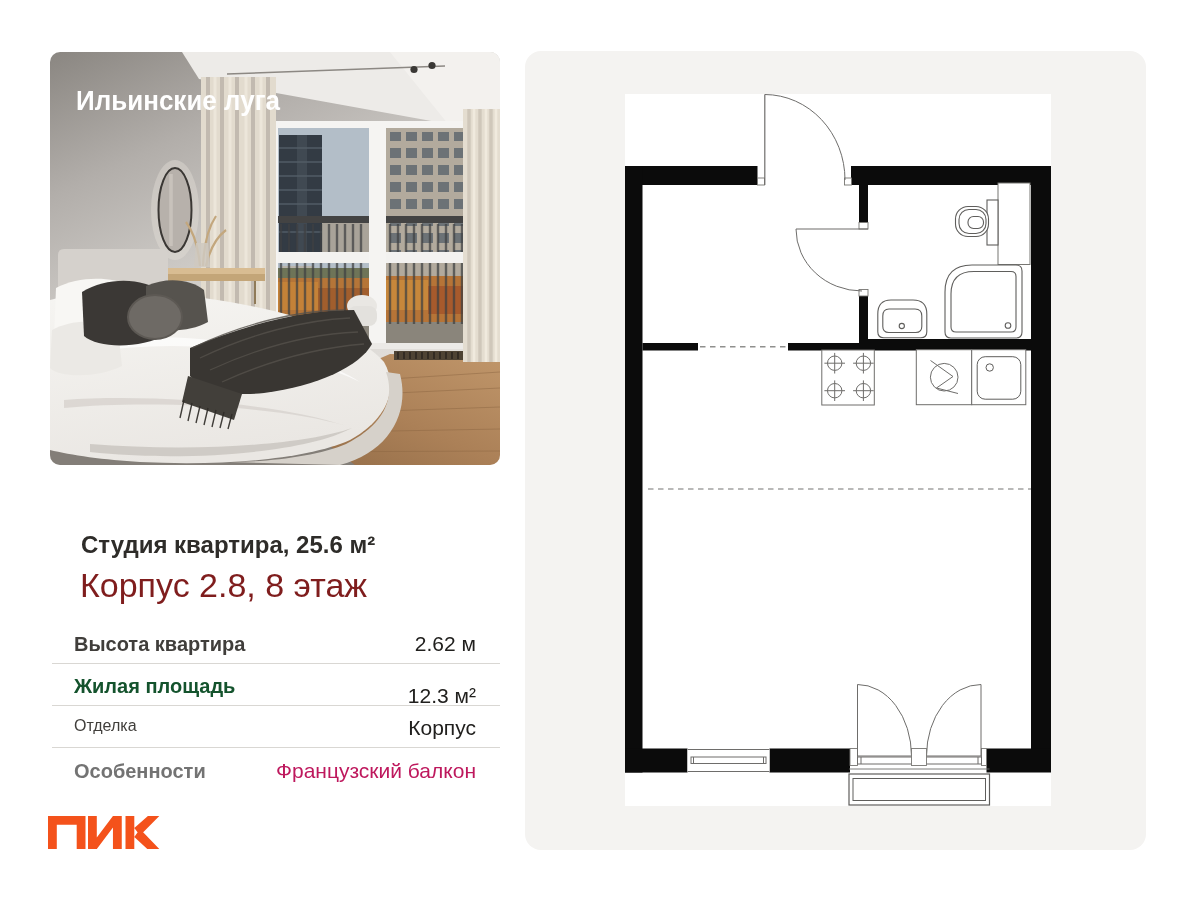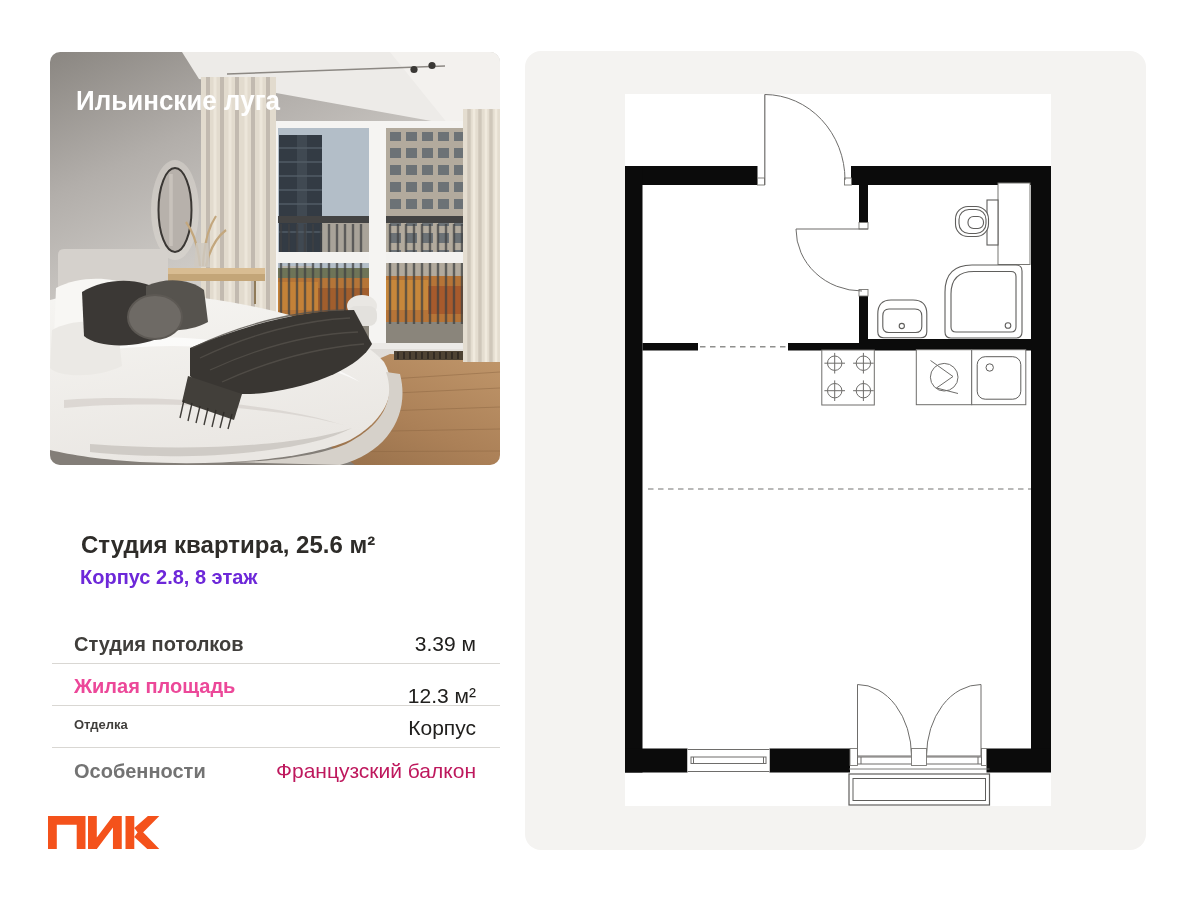--- a/index.html
+++ b/index.html
@@ -277,36 +277,36 @@
   </g>
 
   <path d="M336,320 C346,348 332,374 296,392 C268,404 220,410 180,410 L290,413 C340,400 360,360 350,322 Z" fill="#d6d1ca"></path>
 
   <text x="26" y="58" font-size="28" font-weight="bold" fill="#ffffff" textLength="204" lengthAdjust="spacingAndGlyphs">Ильинские луга</text>
 </svg>
 </div>
 
 <div class="abs" style="left:81px;top:531px;font-size:24px;font-weight:bold;color:#2e2c29;">Студия квартира, 25.6 м²</div>
 
-<div class="abs" style="left:80px;top:566px;font-size:20px;font-weight:bold;color:#6d28d9;">Корпус 2.8, 8 этаж</div>
+<div class="abs" style="left:80px;top:566px;font-size:34px;font-weight:normal;color:#7f1d1d;">Корпус 2.8, 8 этаж</div>
 
 <div class="abs" style="left:52px;top:624px;width:448px;">
 
   <div style="height:39px;border-bottom:1px solid #d9d7d3;position:relative;">
-    <span style="position:absolute;left:22px;top:9px;font-size:20px;font-weight:bold;color:#403e3b;">Студия потолков</span>
-    <span style="position:absolute;right:24px;top:8px;font-size:21px;color:#21201e;">3.39 м</span>
+    <span style="position:absolute;left:22px;top:9px;font-size:20px;font-weight:bold;color:#403e3b;">Высота квартира</span>
+    <span style="position:absolute;right:24px;top:8px;font-size:21px;color:#21201e;">2.62 м</span>
   </div>
 
   <div style="height:41px;border-bottom:1px solid #d9d7d3;position:relative;">
-    <span style="position:absolute;left:22px;top:11px;font-size:20px;font-weight:bold;color:#ec4899;">Жилая площадь</span>
+    <span style="position:absolute;left:22px;top:11px;font-size:20px;font-weight:bold;color:#14532d;">Жилая площадь</span>
     <span style="position:absolute;right:24px;top:20px;font-size:21px;color:#21201e;">12.3 м²</span>
   </div>
 
   <div style="height:41px;border-bottom:1px solid #d9d7d3;position:relative;">
-    <span style="position:absolute;left:22px;top:11px;font-size:13px;font-weight:bold;color:#403e3b;">Отделка</span>
+    <span style="position:absolute;left:22px;top:11px;font-size:16px;font-weight:normal;color:#403e3b;">Отделка</span>
     <span style="position:absolute;right:24px;top:10px;font-size:21px;color:#21201e;">Корпус</span>
   </div>
 
   <div style="height:41px;position:relative;">
     <span style="position:absolute;left:22px;top:12px;font-size:20px;font-weight:bold;color:#737373;">Особенности</span>
     <span style="position:absolute;right:24px;top:11px;font-size:21px;color:#be185d;">Французский балкон</span>
   </div>
 </div>
 
 <div class="abs" style="left:48px;top:816px;">

